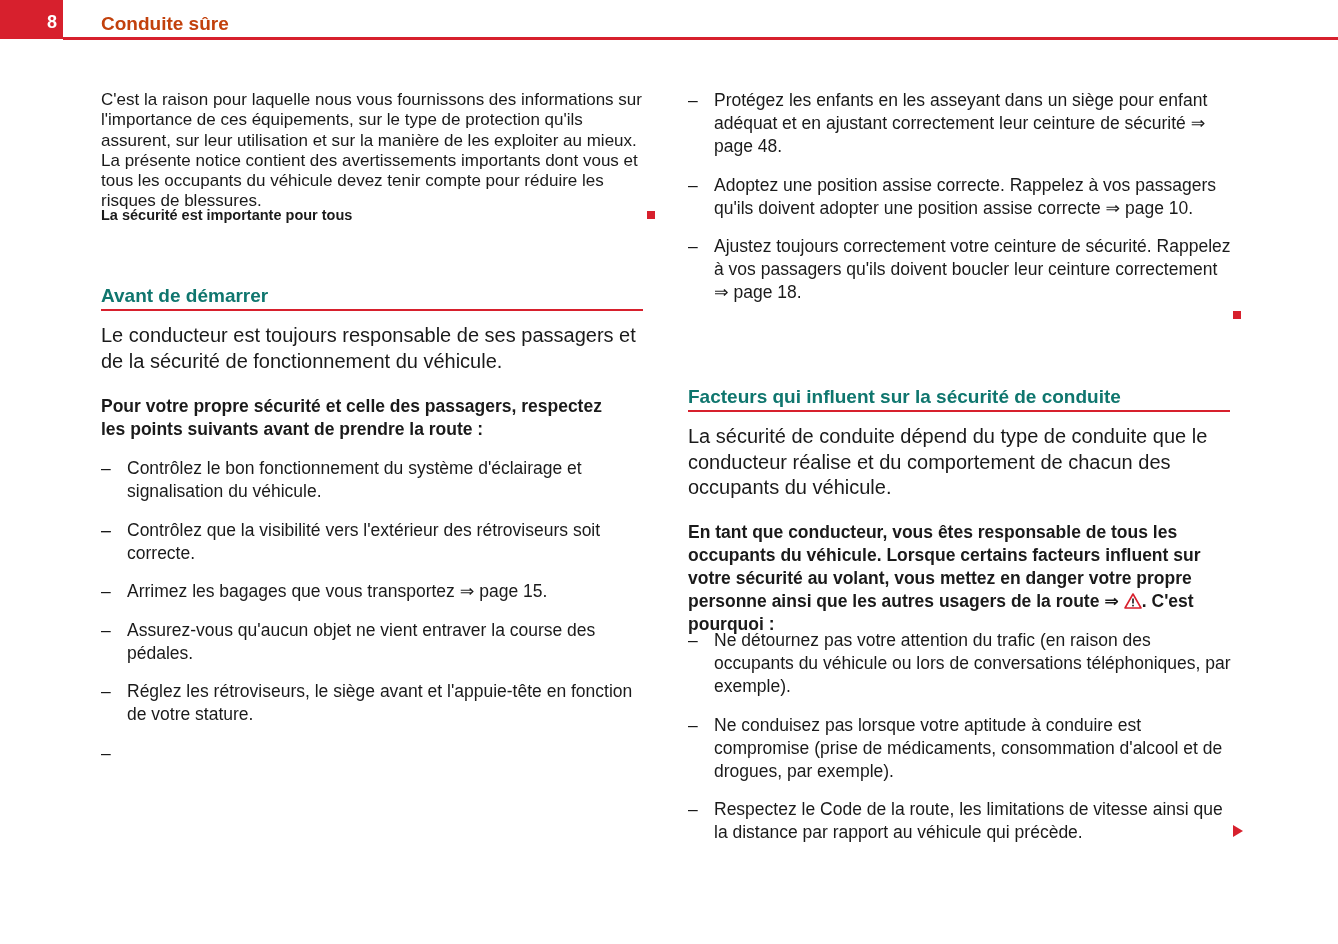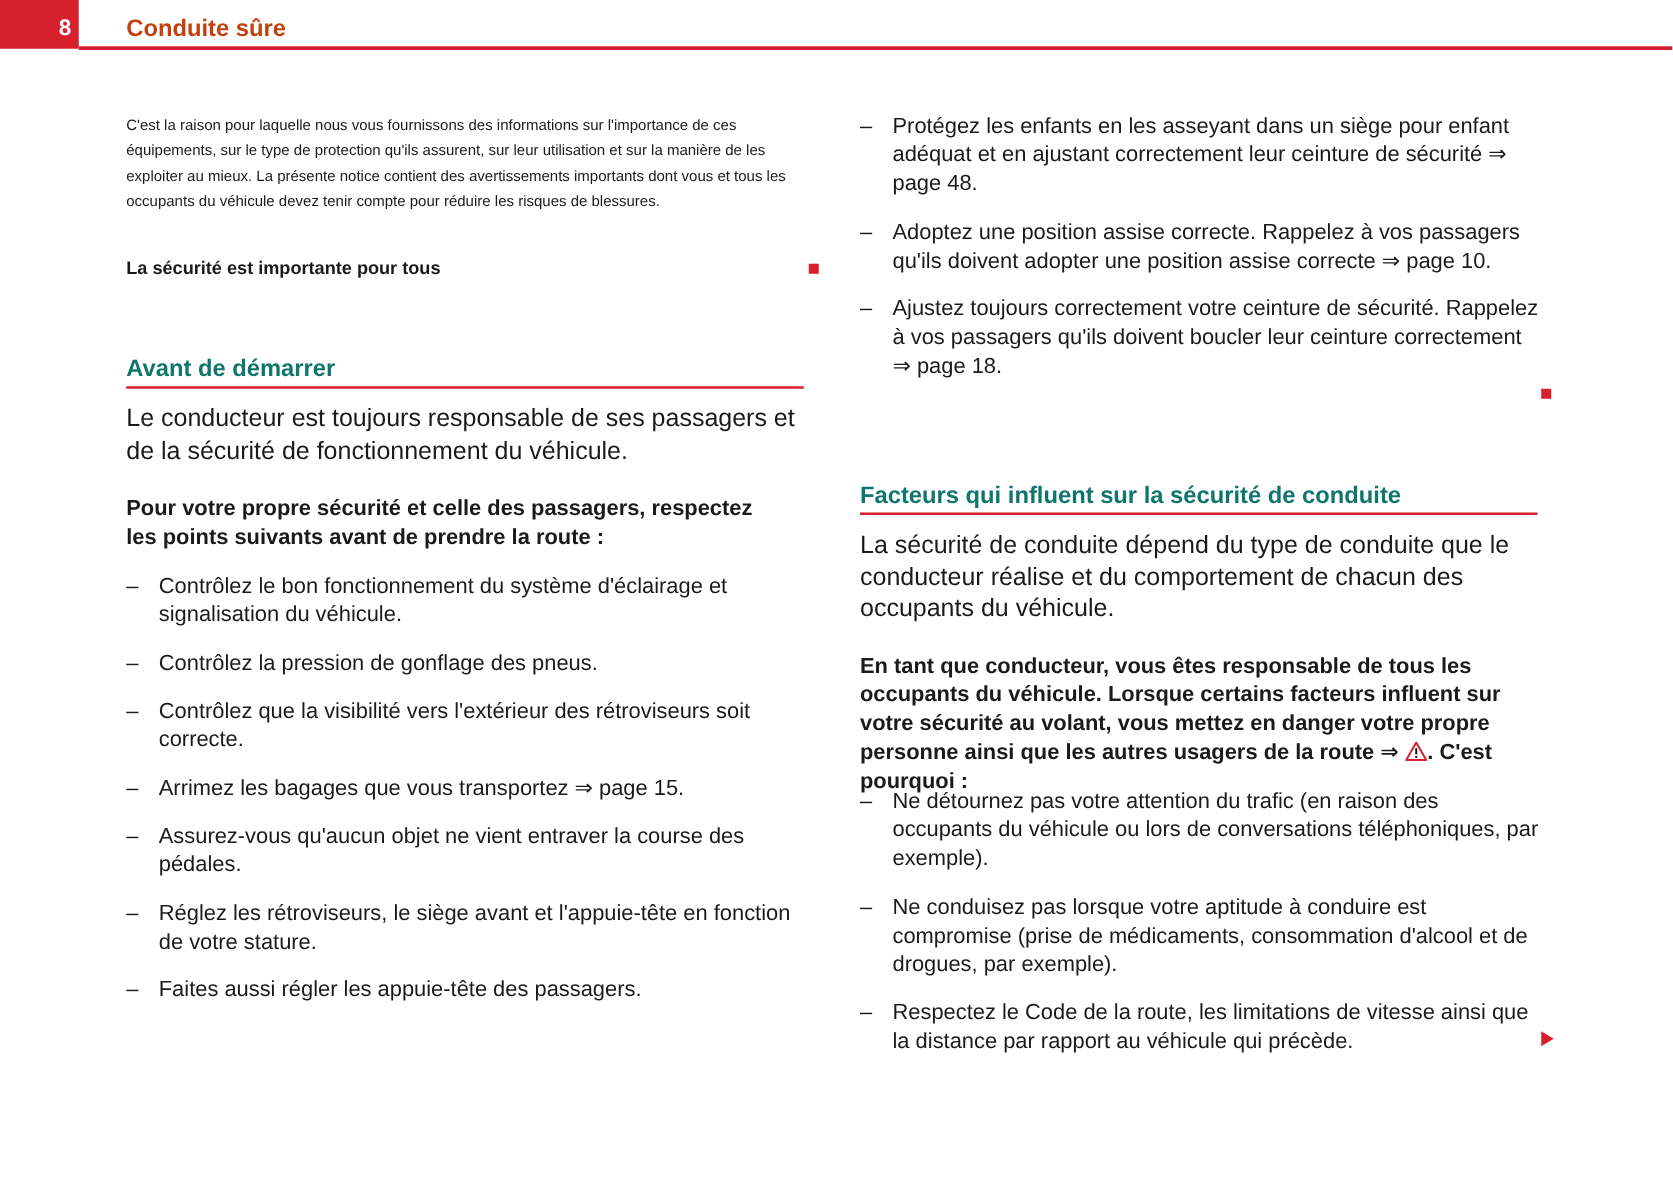--- a/index.html
+++ b/index.html
@@ -7,21 +7,21 @@
          font-family:"Liberation Sans", "DejaVu Sans", sans-serif; color:#1a1a1a; }
   .hdr-block { position:absolute; left:0; top:0; width:63px; height:39px; background:#d7202d; }
   .hdr-num { position:absolute; right:6px; top:12px; color:#fff; font-weight:bold; font-size:18px; }
   .hdr-line { position:absolute; left:63px; right:0; top:37px; height:3px; background:#d7202d; }
   .hdr-title { position:absolute; left:101px; top:13px; font-weight:bold; font-size:19px; color:#c2410c; }
 
   .col { position:absolute; top:0; width:545px; }
   .col-left { left:101px; }
   .col-right { left:688px; }
 
-  .small { font-size:12px; line-height:20.3px; margin:0; }
+  .small { font-size:17px; line-height:20.3px; margin:0; }
   .bold-small { font-size:14.5px; font-weight:bold; margin:0; }
   .endmark { position:absolute; width:8px; height:8px; background:#d7202d; }
   .h2 { font-size:19px; font-weight:bold; color:#0f766e; margin:0; padding-bottom:2px;
         border-bottom:2px solid #d7202d; }
   .lead { font-size:20px; line-height:25.5px; margin:0; }
   .body { font-size:17.5px; line-height:23px; margin:0;font-weight:bold; }
   ul.dash { list-style:none; margin:0; padding:0; }
   ul.dash li { position:relative; padding-left:26px; font-size:17.5px; line-height:23px; margin-bottom:15.5px; }
   ul.dash li .dash-glyph { position:absolute; left:0; top:0; }
   .warn { display:inline-block; width:18px; height:16px; vertical-align:-2px; }
@@ -41,26 +41,26 @@
   <p class="small" style="position:absolute; top:90px; width:545px;">C'est la raison pour laquelle nous vous fournissons des informations sur l'importance de ces équipements, sur le type de protection qu'ils assurent, sur leur utilisation et sur la manière de les exploiter au mieux. La présente notice contient des avertissements importants dont vous et tous les occupants du véhicule devez tenir compte pour réduire les risques de blessures.</p>
   <p class="bold-small" style="position:absolute; top:207px;">La sécurité est importante pour tous</p>
   <div class="endmark" style="left:546px; top:211px;"></div>
 
   <h2 class="h2" style="position:absolute; top:285px; width:542px;">Avant de démarrer</h2>
   <p class="lead" style="position:absolute; top:323px; width:545px;">Le conducteur est toujours responsable de ses passagers et de la sécurité de fonctionnement du véhicule.</p>
   <p class="body" style="position:absolute; top:395px; width:520px;">Pour votre propre sécurité et celle des passagers, respectez les points suivants avant de prendre la route :</p>
 
   <ul class="dash" style="position:absolute; top:457px; width:545px;">
     <li><span class="dash-glyph">–</span><span>Contrôlez le bon fonctionnement du système d'éclairage et signalisation du véhicule.</span></li>
-    <li><span class="dash-glyph">–</span><span>Contrôlez la pression de gonflage des pneus.</span></li>
+    <li><span class="dash-glyph">–</span></li>
     <li><span class="dash-glyph">–</span><span>Contrôlez que la visibilité vers l'extérieur des rétroviseurs soit correcte.</span></li>
     <li><span class="dash-glyph">–</span><span>Arrimez les bagages que vous transportez ⇒ page 15.</span></li>
     <li><span class="dash-glyph">–</span><span>Assurez-vous qu'aucun objet ne vient entraver la course des pédales.</span></li>
     <li><span class="dash-glyph">–</span><span>Réglez les rétroviseurs, le siège avant et l'appuie-tête en fonction de votre stature.</span></li>
-    <li><span class="dash-glyph">–</span><span>Faites aussi régler les appuie-tête des passagers.</span></li>
+    <li><span class="dash-glyph">–</span></li>
   </ul>
 </div>
 
 <div class="col col-right">
   <ul class="dash" style="position:absolute; top:89px; width:545px;">
     <li><span class="dash-glyph">–</span><span>Protégez les enfants en les asseyant dans un siège pour enfant adéquat et en ajustant correctement leur ceinture de sécurité ⇒ page 48.</span></li>
     <li><span class="dash-glyph">–</span><span>Adoptez une position assise correcte. Rappelez à vos passagers qu'ils doivent adopter une position assise correcte ⇒ page 10.</span></li>
     <li><span class="dash-glyph">–</span><span>Ajustez toujours correctement votre ceinture de sécurité. Rappelez à vos passagers qu'ils doivent boucler leur ceinture correctement ⇒ page 18.</span></li>
   </ul>
   <div class="endmark" style="left:545px; top:311px;"></div>

